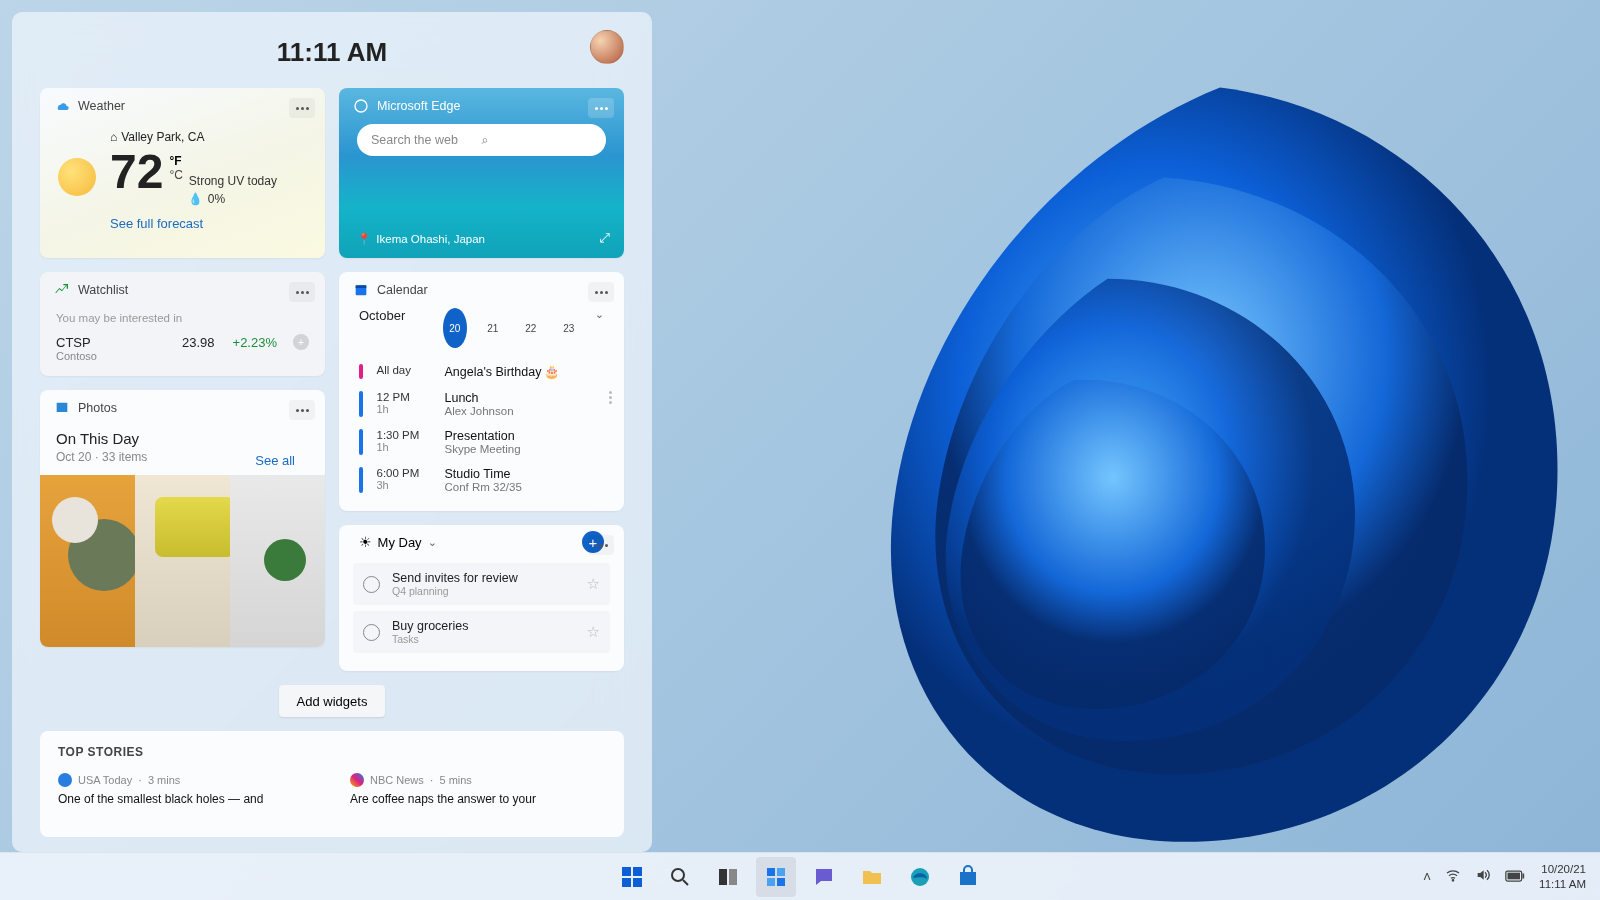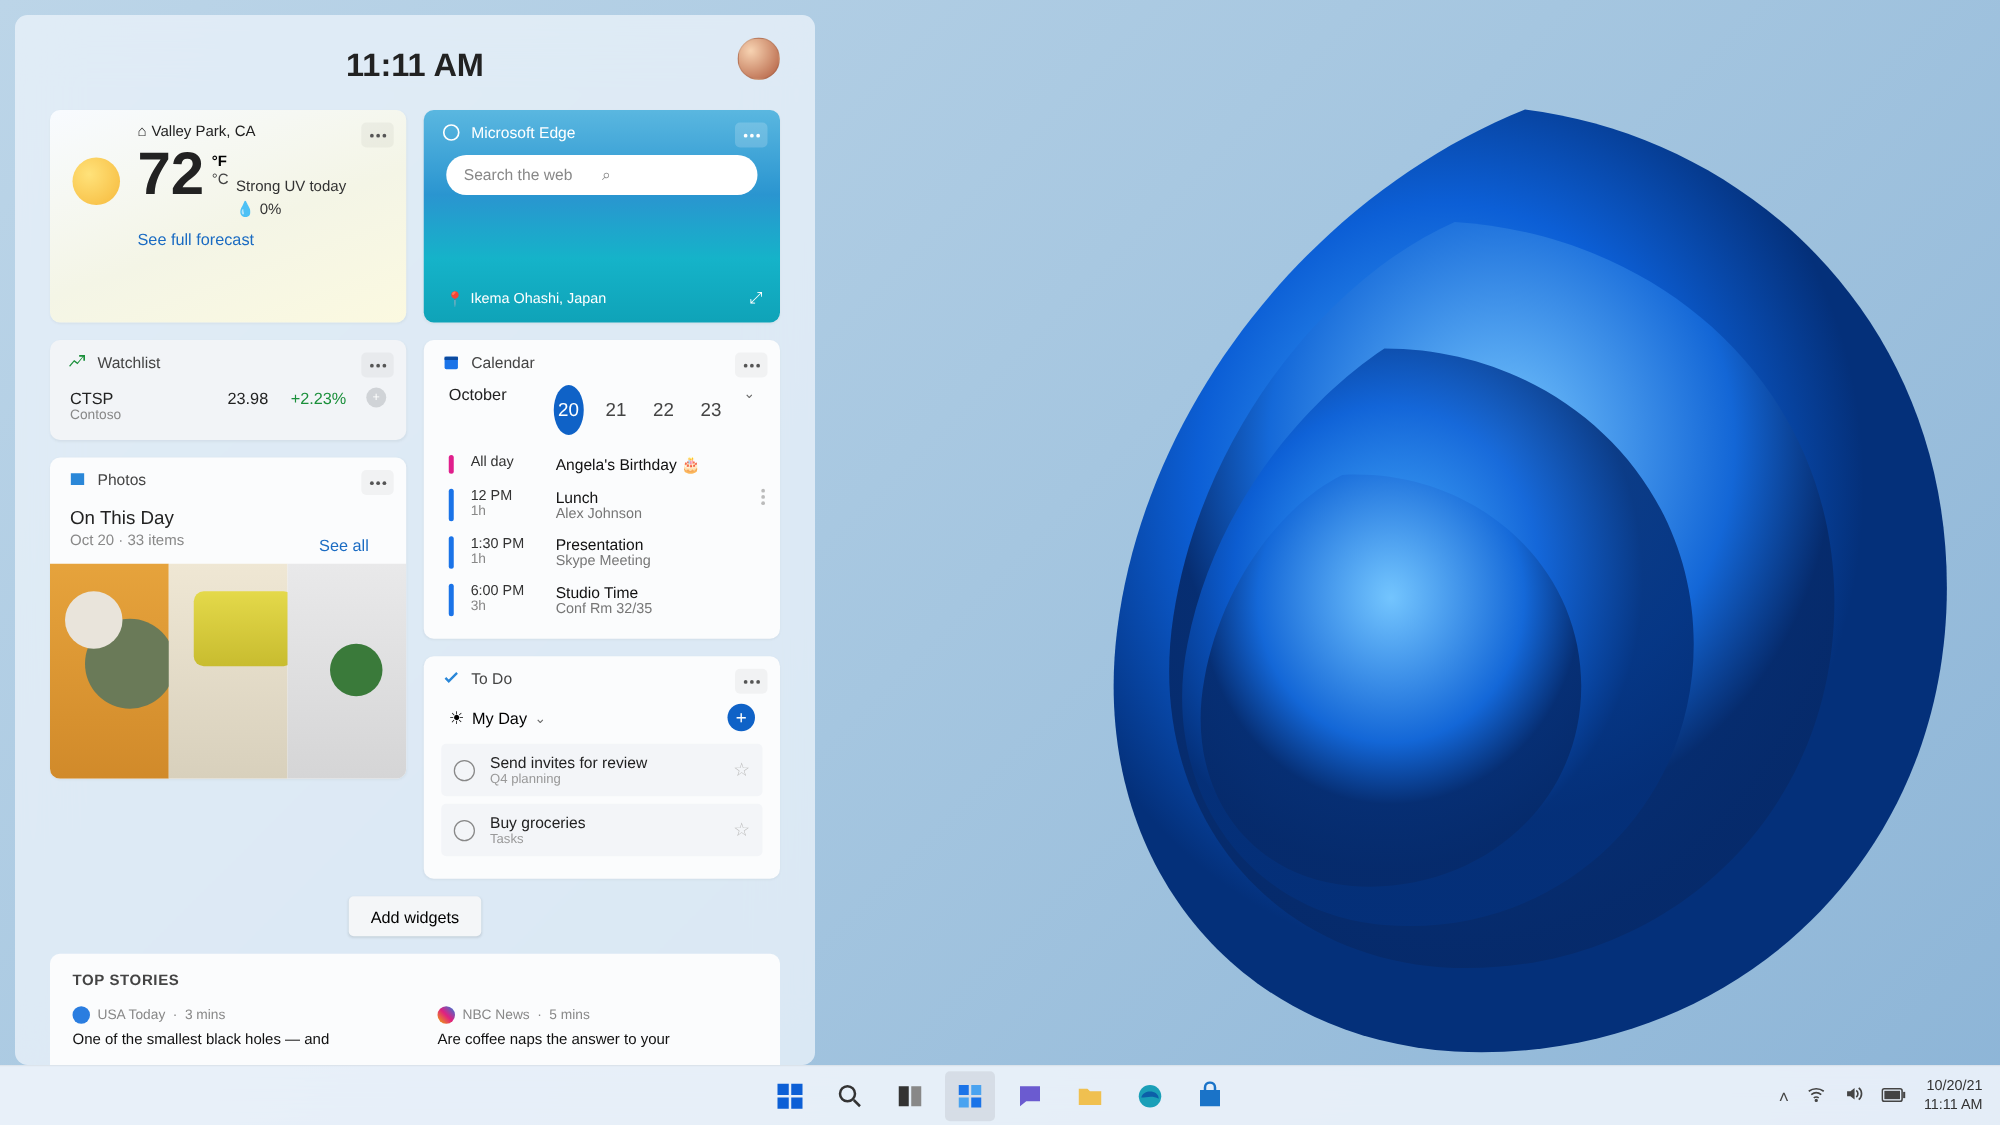--- a/index.html
+++ b/index.html
@@ -71,21 +71,21 @@
 .edge .more span{background:#fff;}
 .search{margin:4px 18px 12px;height:32px;background:#fff;border-radius:16px;display:flex;align-items:center;padding:0 14px;}
 .search span{flex:1;font-size:12.5px;color:#888;}
 .sicon{font-size:13px;color:#555;}
 .edge .locrow{color:#fff;font-size:11.5px;display:flex;align-items:center;gap:5px;position:absolute;bottom:12px;left:18px;}
 .expand{position:absolute;bottom:12px;right:14px;color:#fff;font-size:13px;}
 
 .cal{padding-bottom:12px;}
 .calhead{display:flex;align-items:flex-start;gap:14px;padding:4px 20px 10px;font-size:13px;color:#444;}
 .calhead .month{margin-right:auto;color:#222;}
-.day{width:24px;height:40px;display:flex;align-items:center;justify-content:center;border-radius:50%;font-size:15px;}
+.day{width:24px;height:40px;display:flex;align-items:center;justify-content:center;border-radius:50%;font-size:10px;}
 .day.sel{background:#0f62c7;color:#fff;}
 .chev{font-size:11px;color:#666;}
 .event{display:flex;gap:14px;padding:6px 20px;align-items:flex-start;}
 .bar{width:3.5px;border-radius:2px;align-self:stretch;}
 .pink{background:#e01e8c;}.blue{background:#1a73e8;}
 .etime{width:54px;font-size:11.5px;color:#333;}
 .etime .dur{color:#888;font-size:11px;}
 .etitle{font-size:12.5px;color:#111;}
 .esub{font-size:11.5px;color:#777;}
 .dots3{position:absolute;right:12px;display:flex;flex-direction:column;gap:2px;}
@@ -156,20 +156,26 @@
 <div class="widgets-panel">
   <div class="panel-head">
     <div class="panel-time">11:11 AM</div>
     <div class="avatar"></div>
   </div>
 
   <div class="grid">
 
     <div class="col">
       <div class="card weather">
+        <div class="chead">
+          <svg class="icon ico-weather" viewBox="0 0 24 24">
+              <path d="M6 14a4 4 0 014-4 5 5 0 019 2 3 3 0 010 6H7a3 3 0 01-1-4z"></path>
+            </svg>
+          <span>Weather</span>
+        </div>
         <div class="more">
             <span></span>
             <span></span>
             <span></span>
           </div>
         <div class="wbody">
           <div class="sun"></div>
           <div class="wcenter">
             <div class="loc">
                 <span>⌂</span>
@@ -196,20 +202,21 @@
           <svg class="icon ico-watch" viewBox="0 0 24 24">
               <path d="M3 17l5-6 4 3 7-9v5h2V3h-7v2h4l-6 7-4-3-6 7z"></path>
             </svg>
           <span>Watchlist</span>
         </div>
         <div class="more">
             <span></span>
             <span></span>
             <span></span>
           </div>
+        <div class="hint">You may be interested in</div>
         <div class="stock">
           <div class="row">
             <span class="sym">CTSP</span>
             <span class="price">23.98</span>
             <span class="chg up">+2.23%</span>
             <span class="circ">+</span>
           </div>
           <div class="comp">Contoso</div>
         </div>
       </div>
@@ -316,26 +323,20 @@
           <div class="bar blue"></div>
           <div class="etime"><span>6:00 PM</span><div class="dur">3h</div></div>
           <div>
               <div class="etitle">Studio Time</div>
               <div class="esub">Conf Rm 32/35</div>
             </div>
         </div>
       </div>
 
       <div class="card todo">
-        <div class="chead">
-          <svg class="icon ico-todo" viewBox="0 0 24 24">
-              <path d="M4 12l5 5L20 6l-2-2-9 9-3-3z"></path>
-            </svg>
-          <span>To Do</span>
-        </div>
         <div class="more">
             <span></span>
             <span></span>
             <span></span>
           </div>
         <div class="tdhead">
           <span class="sunic">☀</span>
           <span>My Day</span>
           <span class="chev">⌄</span>
           <div class="plus">+</div>

